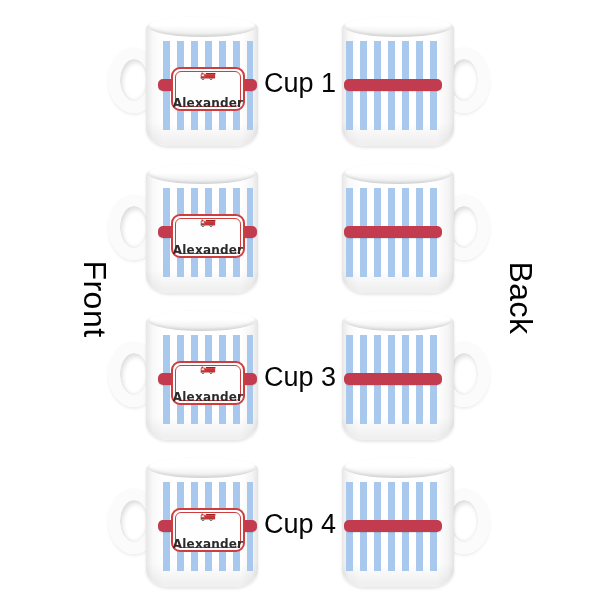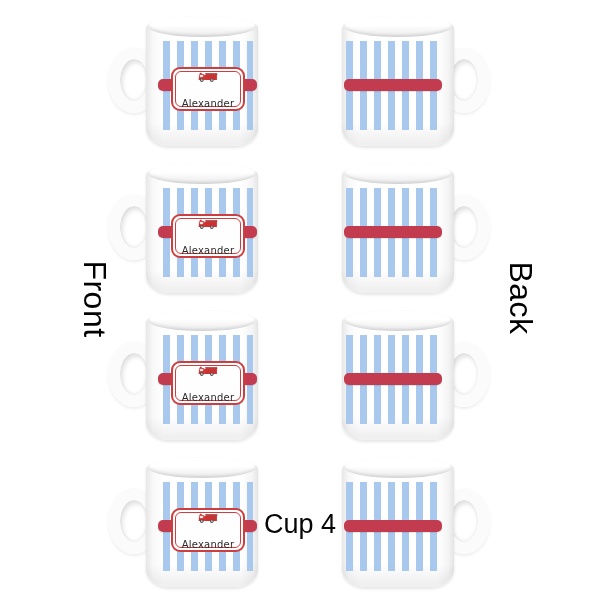--- a/index.html
+++ b/index.html
@@ -84,22 +84,22 @@
   }
   .truck { width:50px; height:24px; margin-top:3px; }
   .t-red  { fill: var(--truck-red,#cd3232); }
   .t-dark { fill: var(--truck-dark-red,#9c2424); }
   .t-gray { fill: #c4c4c4; }
   .t-win  { fill: #ffffff; stroke: var(--truck-dark-red,#9c2424); stroke-width:0.8; }
   .t-tire { fill: var(--wheel-dark,#4f4f4f); }
   .t-hub  { fill: var(--wheel-light,#cccccc); }
   .t-axle { fill: #8a8a8a; }
   .plaque-name {
-    position:relative; font-family:"DejaVu Sans", sans-serif; font-weight:normal;
-    font-size:10px; line-height:1; margin-top:17px; color:var(--name-dark,#2b2b2b);
+    position:relative; font-family:"DejaVu Sans", sans-serif; font-weight:bold;
+    font-size:12px; line-height:1; margin-top:17px; color:var(--name-dark,#2b2b2b);
     letter-spacing:0.2px;
   }
 </style>
 </head>
 <body>
 
 <div class="canvas">
 
   <div class="side-label front">Front</div>
   <div class="side-label back">Back</div>
@@ -124,20 +124,21 @@
               <circle class="t-hub" cx="11.5" cy="22.8" r="2.7"></circle>
               <circle class="t-axle" cx="11.5" cy="22.8" r="1"></circle>
             <circle class="t-tire" cx="39.5" cy="22.8" r="4.9"></circle>
               <circle class="t-hub" cx="39.5" cy="22.8" r="2.7"></circle>
               <circle class="t-axle" cx="39.5" cy="22.8" r="1"></circle>
           </svg>
           <div class="plaque-name">Alexander</div>
         </div>
       </div>
     </div>
+    <div class="cup-label">Cup 1</div>
     <div class="mug back-view">
       <div class="handle"></div>
       <div class="mug-body">
         <div class="rim"></div>
         <div class="stripes"></div>
         <div class="band"></div>
       </div>
     </div>
   </div>
 
@@ -198,20 +199,21 @@
               <circle class="t-hub" cx="11.5" cy="22.8" r="2.7"></circle>
               <circle class="t-axle" cx="11.5" cy="22.8" r="1"></circle>
             <circle class="t-tire" cx="39.5" cy="22.8" r="4.9"></circle>
               <circle class="t-hub" cx="39.5" cy="22.8" r="2.7"></circle>
               <circle class="t-axle" cx="39.5" cy="22.8" r="1"></circle>
           </svg>
           <div class="plaque-name">Alexander</div>
         </div>
       </div>
     </div>
+    <div class="cup-label">Cup 3</div>
     <div class="mug back-view">
       <div class="handle"></div>
       <div class="mug-body">
         <div class="rim"></div>
         <div class="stripes"></div>
         <div class="band"></div>
       </div>
     </div>
   </div>
 

